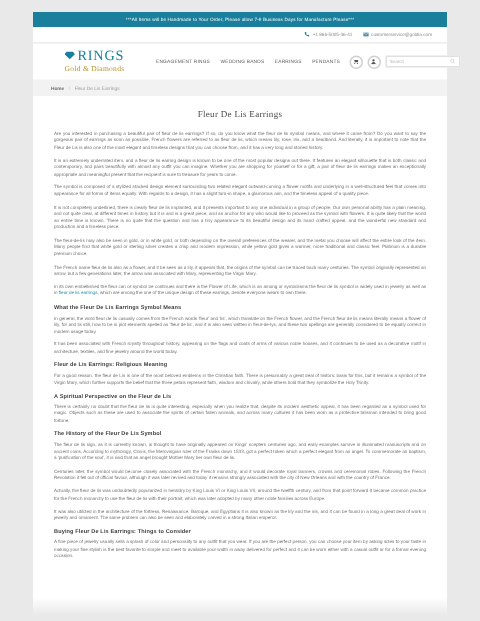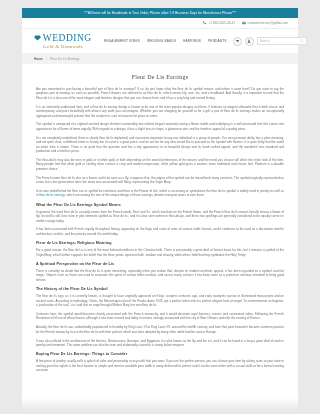--- a/index.html
+++ b/index.html
@@ -154,21 +154,21 @@
     </div>
 
     <div class="header">
       <div class="logo-wrap">
         <div class="logo-main">
           <span>
             <svg width="7" height="6" viewBox="0 0 16 14">
                 <path fill="#1a7f9c" d="M3 1h10l3 4-8 8-8-8z"></path>
               </svg>
           </span>
-          <span class="logo-text">WEDDING</span>
+          <span class="logo-text">RINGS</span>
         </div>
         <div class="logo-sub">Gold &amp; Diamonds</div>
       </div>
 
       <div class="nav">
         <span class="nav-item">ENGAGEMENT RINGS</span>
         <span class="nav-item">WEDDING BANDS</span>
         <span class="nav-item">EARRINGS</span>
         <span class="nav-item">PENDANTS</span>
       </div>

